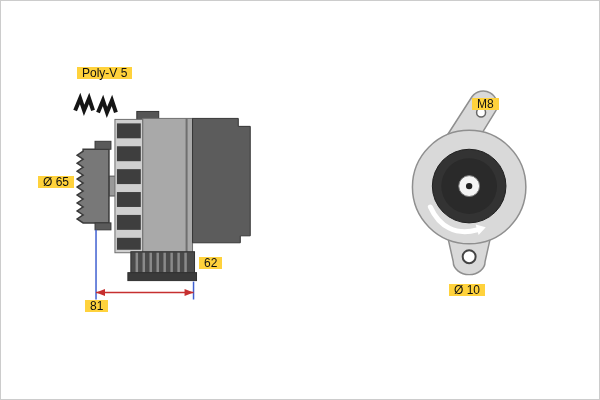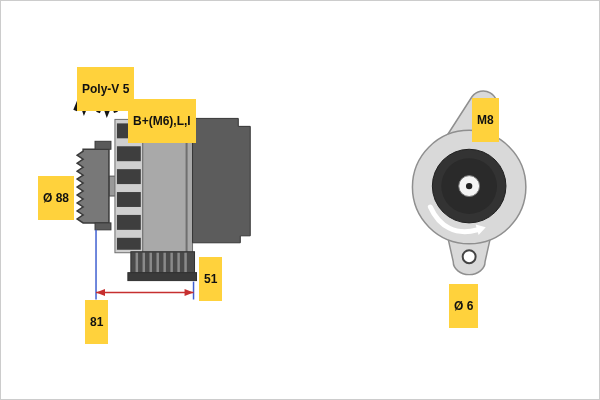--- a/index.html
+++ b/index.html
@@ -11,24 +11,24 @@
     border: 1px solid var(--canvas-border, #cccccc);
     background: #ffffff;
     overflow: hidden;
     font-family: "Liberation Sans", sans-serif;
   }
   .drawing { position: absolute; left: 0; top: 0; width: 100%; height: 100%; }
   .lbl {
     position: absolute;
     background: var(--label-bg, #ffd23c);
     color: var(--label-text, #111111);
-    font-weight: bold;
+    font-weight: normal;
     font-size: 12px;
     line-height: 1;
-    padding: 16px 5px;
+    padding: 0 5px;
     white-space: nowrap;
   }
   .ref { stroke: var(--ref-blue, #3f5fd0); stroke-width: 1.5; }
   .dim-line { stroke: var(--dim-red, #c62f2f); stroke-width: 1.5; }
   .dim-arrow { fill: var(--dim-red, #c62f2f); }
 </style>
 </head>
 <body>
 
 <div class="stage">
@@ -101,25 +101,24 @@
 
       <g>
         <path d="M431 207 C440 227 457 236 478 230" fill="none" stroke="#ffffff" stroke-width="5" stroke-linecap="round"></path>
         <polygon points="486.7,227.5 479.5,235.3 476.5,224.7" fill="#ffffff"></polygon>
       </g>
     </g>
   </svg>
 
   <div class="lbl" style="left:76px; top:66px">Poly-V 5</div>
 
-  <div class="lbl" style="left:127px; top:98px">B+(M6),L,I</div>
 
-  <div class="lbl" style="left:37px; top:175px">Ø 88</div>
+  <div class="lbl" style="left:37px; top:175px">Ø 65</div>
 
-  <div class="lbl" style="left:198px; top:256px">51</div>
+  <div class="lbl" style="left:198px; top:256px">62</div>
 
   <div class="lbl" style="left:84px; top:299px">81</div>
 
   <div class="lbl" style="left:471px; top:97px">M8</div>
 
-  <div class="lbl" style="left:448px; top:283px">Ø 6</div>
+  <div class="lbl" style="left:448px; top:283px">Ø 10</div>
 
 </div>
 
 </body></html>

